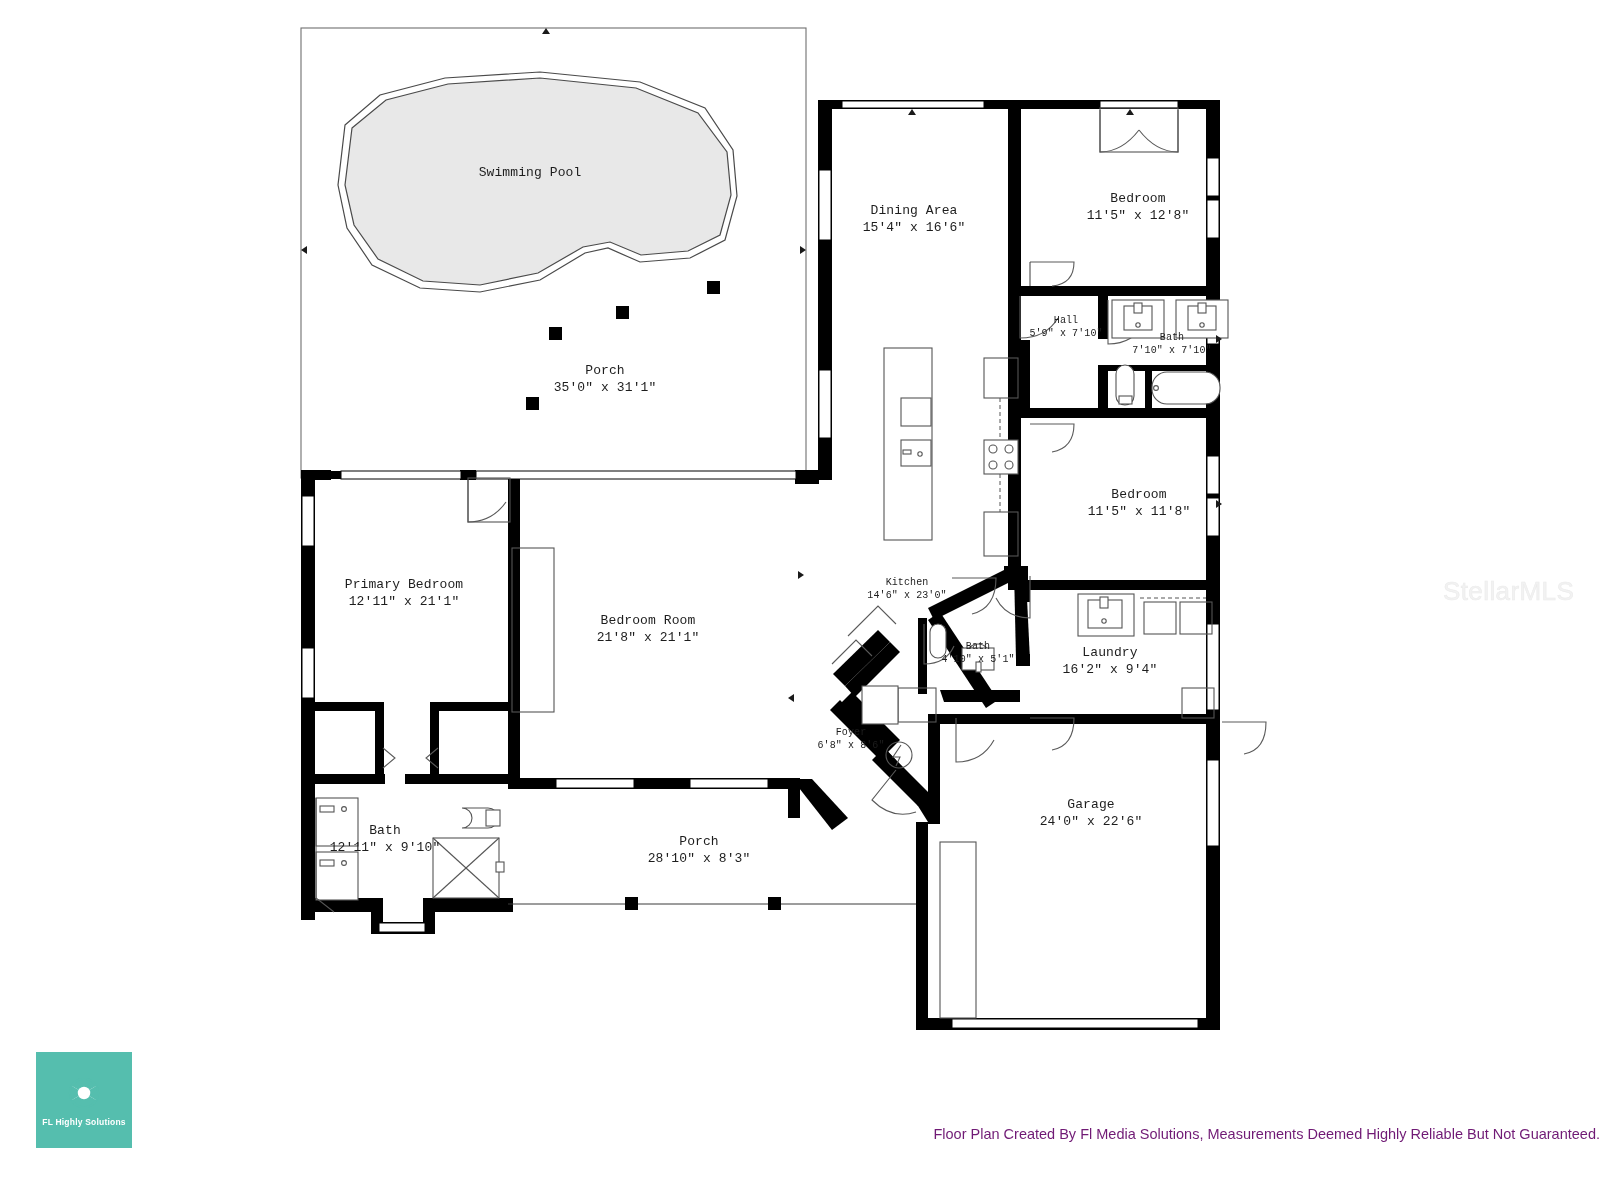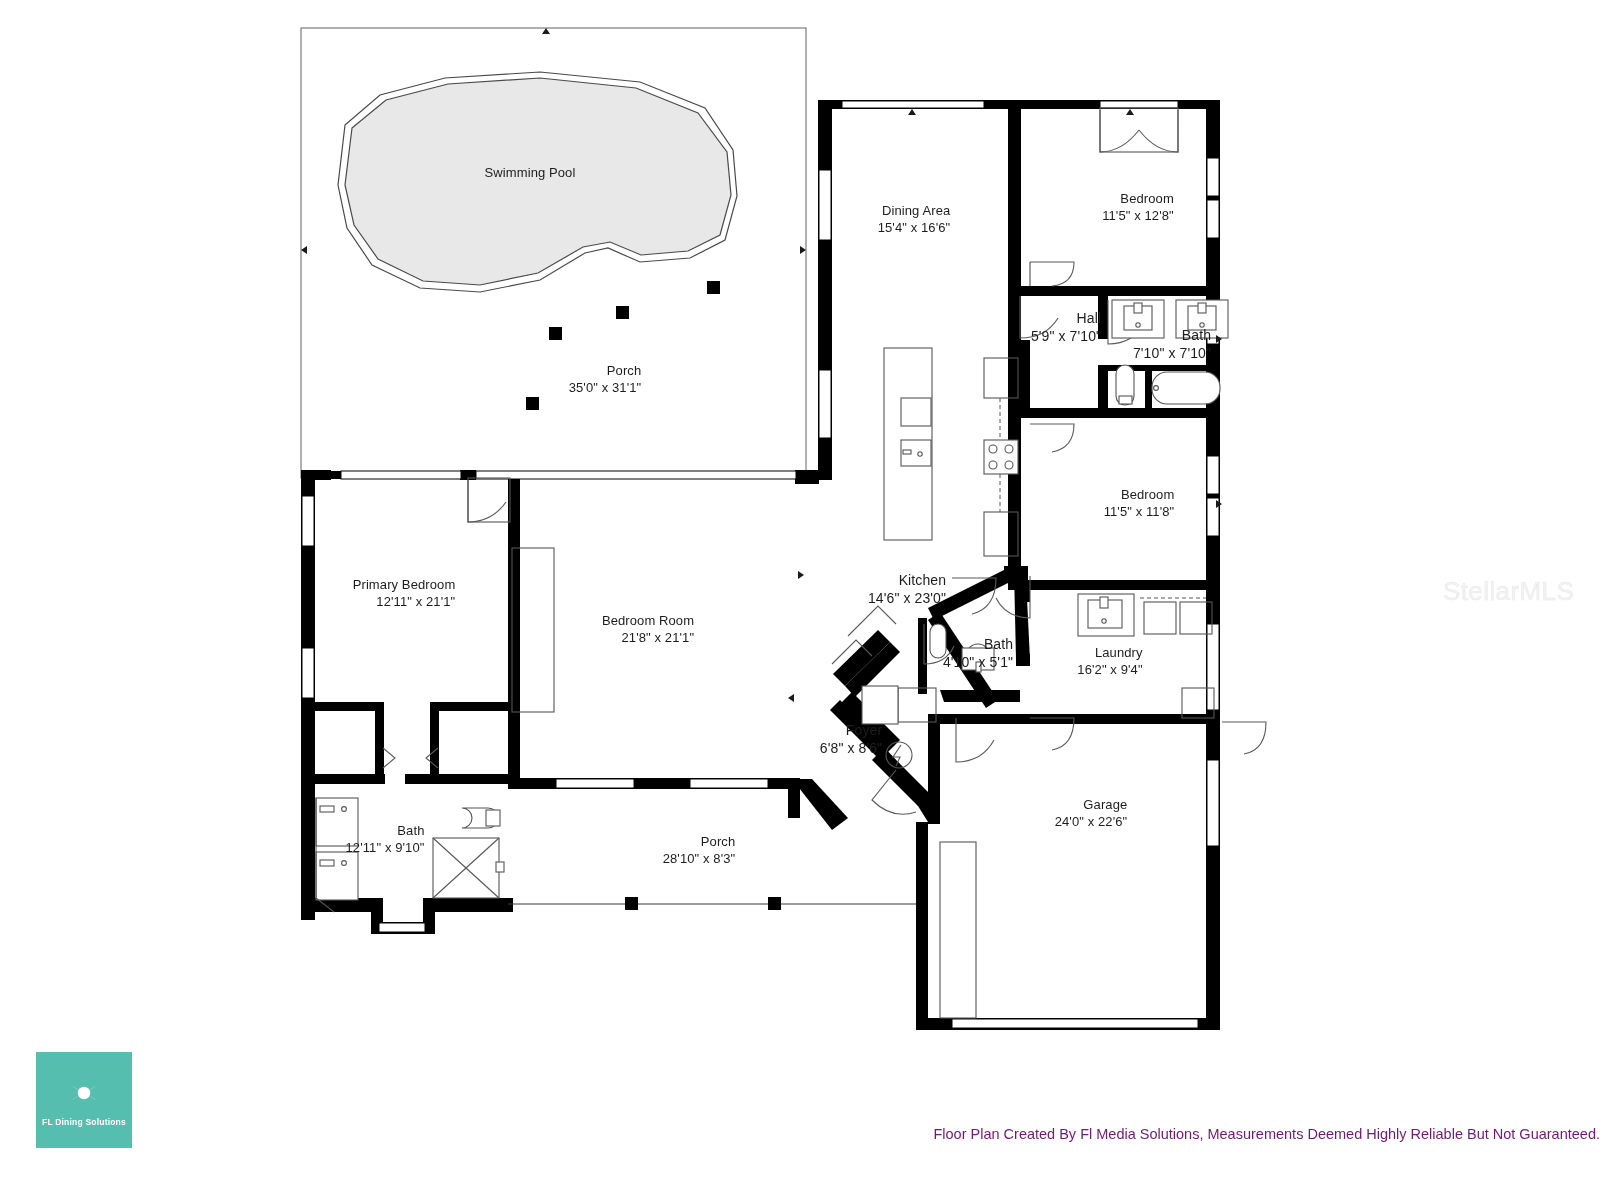--- a/index.html
+++ b/index.html
@@ -28,31 +28,31 @@
   .window-glass{fill:#ffffff;stroke:#000000;stroke-width:1;}
   .pool-water{fill:#e8e8e8;stroke:#4a4a4a;stroke-width:1.2;}
   .pool-coping{fill:none;stroke:#4a4a4a;stroke-width:1.2;}
   .screencage{fill:none;stroke:#6f6f6f;stroke-width:1.1;}
   .post{fill:#000000;}
   .dash{fill:none;stroke:#555555;stroke-width:1;stroke-dasharray:4 3;}
   .tick{fill:#1a1a1a;}
   
   .room-label{
     position:absolute;
-    text-align:right;
-    font-family:Liberation Sans, sans-serif;
+    text-align:center;
+    font-family:Liberation Mono, monospace;
     color:#1d1d1d;
     line-height:1.28;
     white-space:nowrap;
     transform:translate(-50%,-50%);
     pointer-events:none;
   }
   .room-label .rname{display:block;font-size:13px;letter-spacing:.1px;}
   .room-label .rdim{display:block;font-size:13px;letter-spacing:.1px;}
-  .label-sm .rname,.label-sm .rdim{font-size:14px;}
+  .label-sm .rname,.label-sm .rdim{font-size:10px;}
   
   #mls-watermark{
     position:absolute;
     left:1443px;top:576px;
     font-size:26px;
     color:#f2f2f2;
     font-family:"Liberation Sans", sans-serif;
     letter-spacing:.4px;
     user-select:none;
     -webkit-text-stroke:0.6px #ebebeb;
@@ -435,18 +435,18 @@
         <path d="M24 24 L24 6 A18 18 0 0 1 39.6 15 Z"></path>
         <path d="M24 24 L39.6 15 A18 18 0 0 1 39.6 33 Z"></path>
         <path d="M24 24 L39.6 33 A18 18 0 0 1 24 42 Z"></path>
         <path d="M24 24 L24 42 A18 18 0 0 1 8.4 33 Z"></path>
         <path d="M24 24 L8.4 33 A18 18 0 0 1 8.4 15 Z"></path>
         <path d="M24 24 L8.4 15 A18 18 0 0 1 24 6 Z"></path>
       </g>
       <circle cx="24" cy="24" r="17" fill="none" stroke="#55beae" stroke-width="2.2"></circle>
       <circle cx="24" cy="24" r="7.5" fill="#ffffff"></circle>
     </svg>
-    <span class="brandname">FL Dining Solutions</span>
+    <span class="brandname">FL Highly Solutions</span>
   </div>
 
   <div id="footer-caption">Floor Plan Created By Fl Media Solutions, Measurements Deemed Highly Reliable But Not Guaranteed.</div>
 
 </div>
 
 </body></html>

